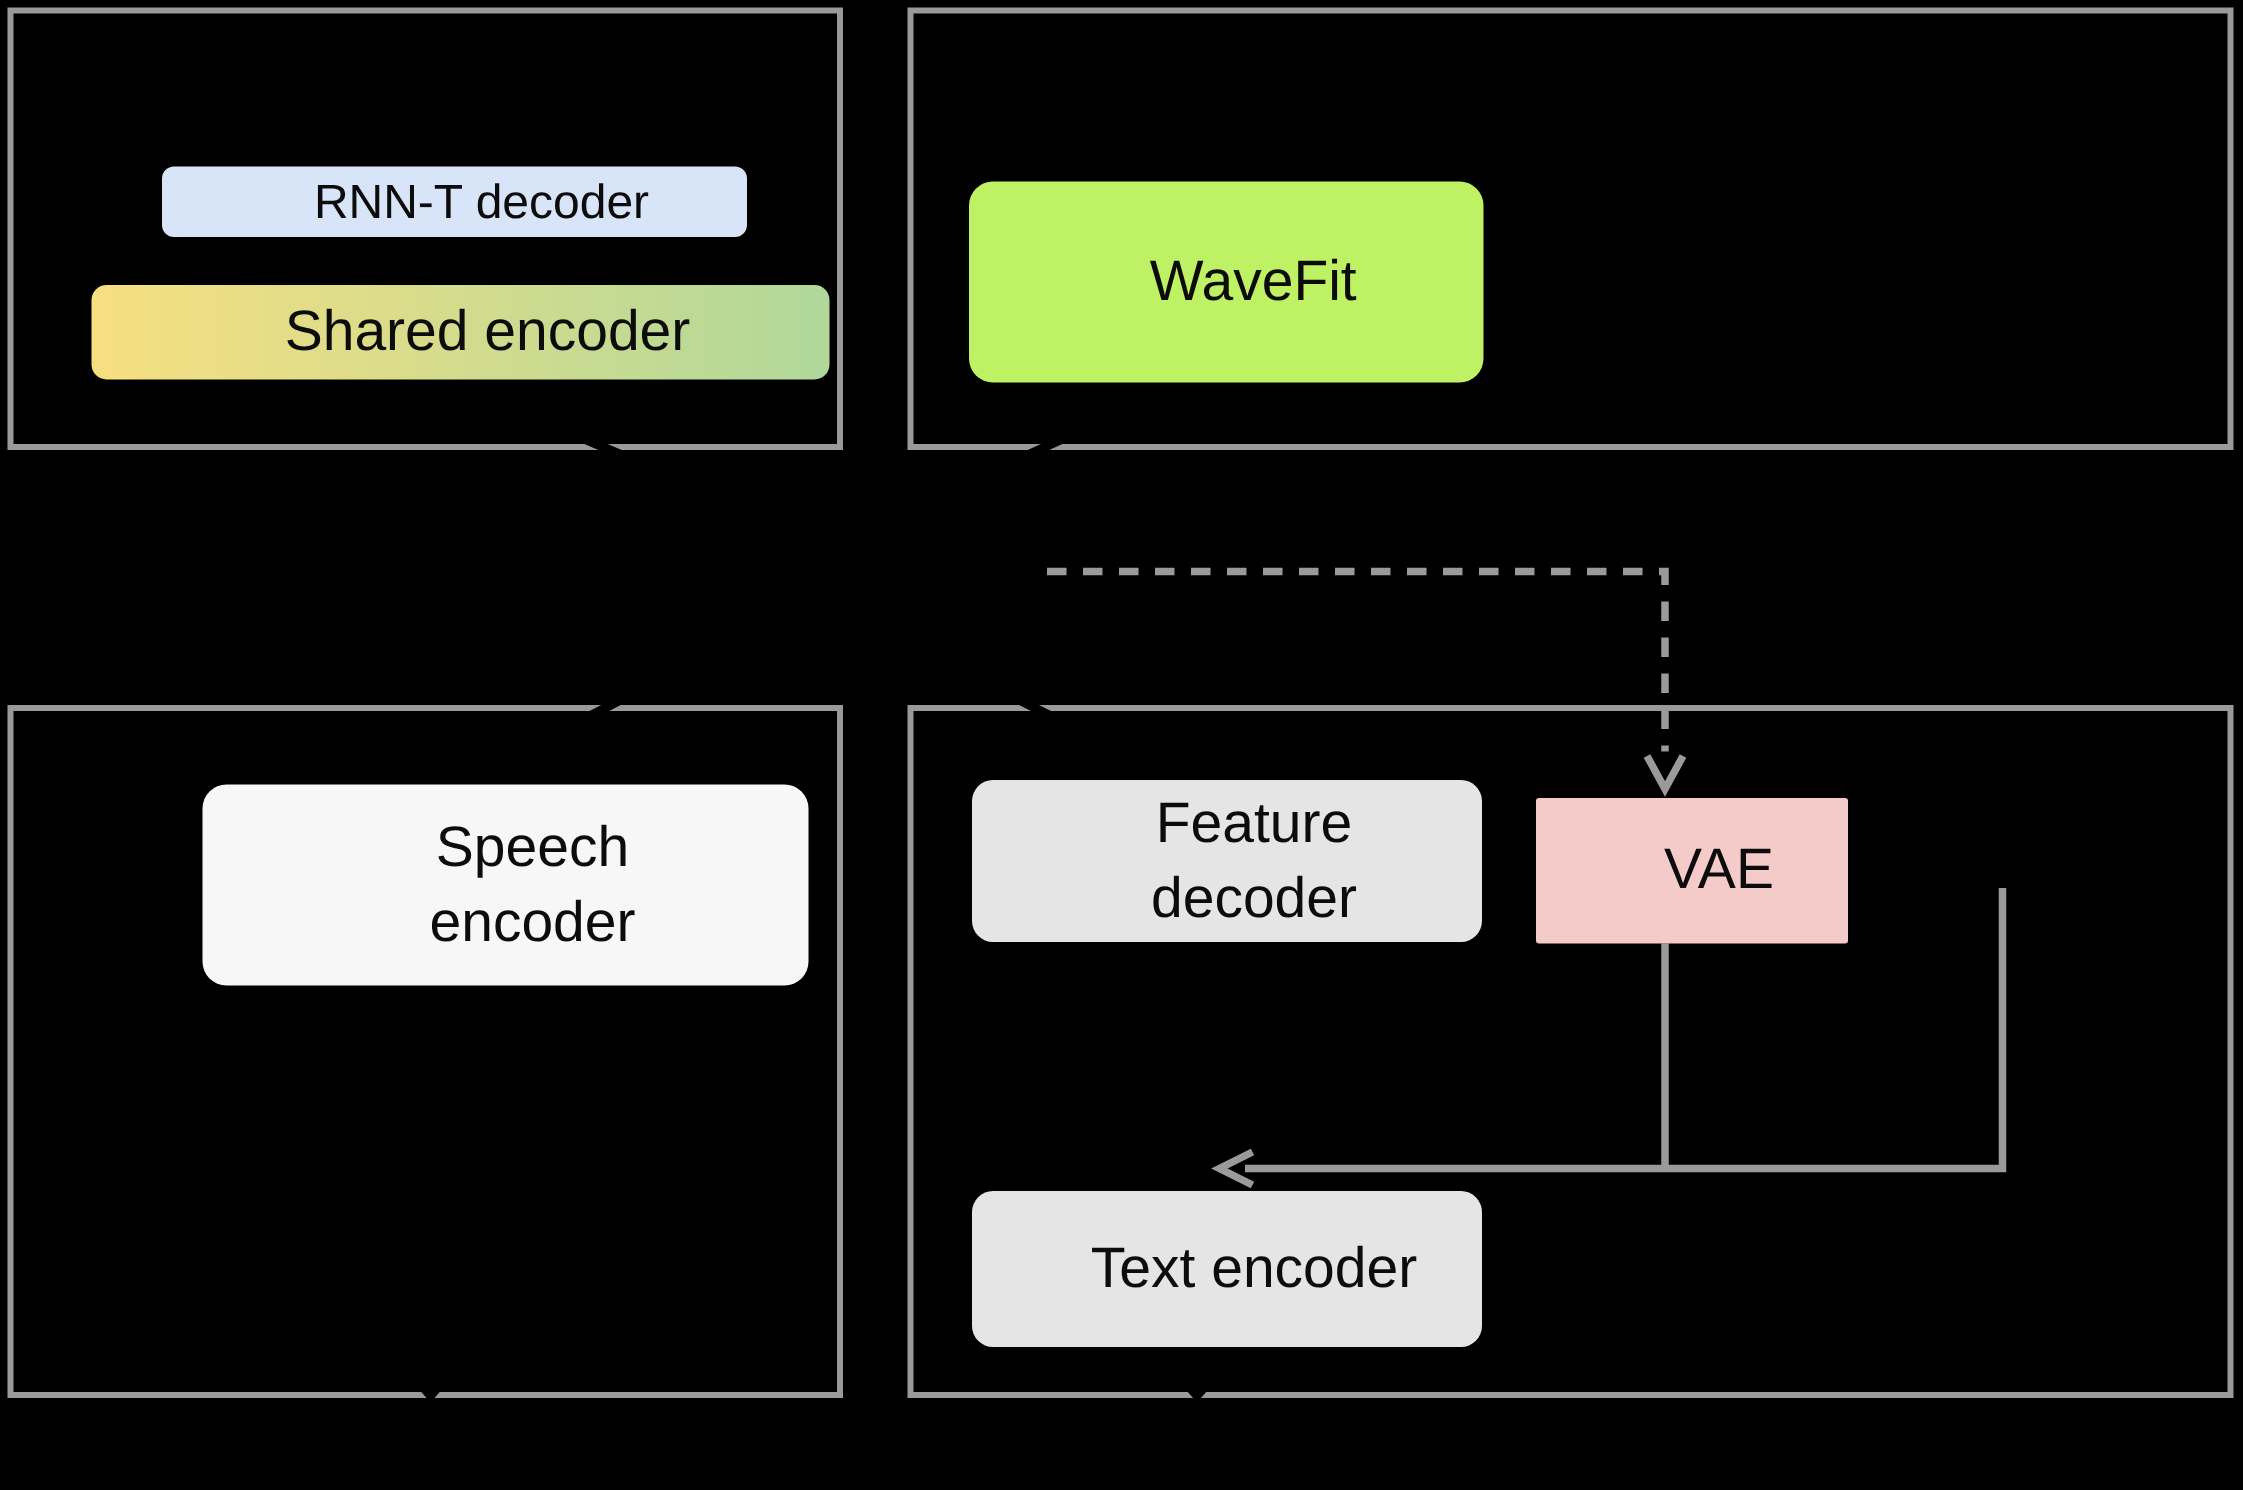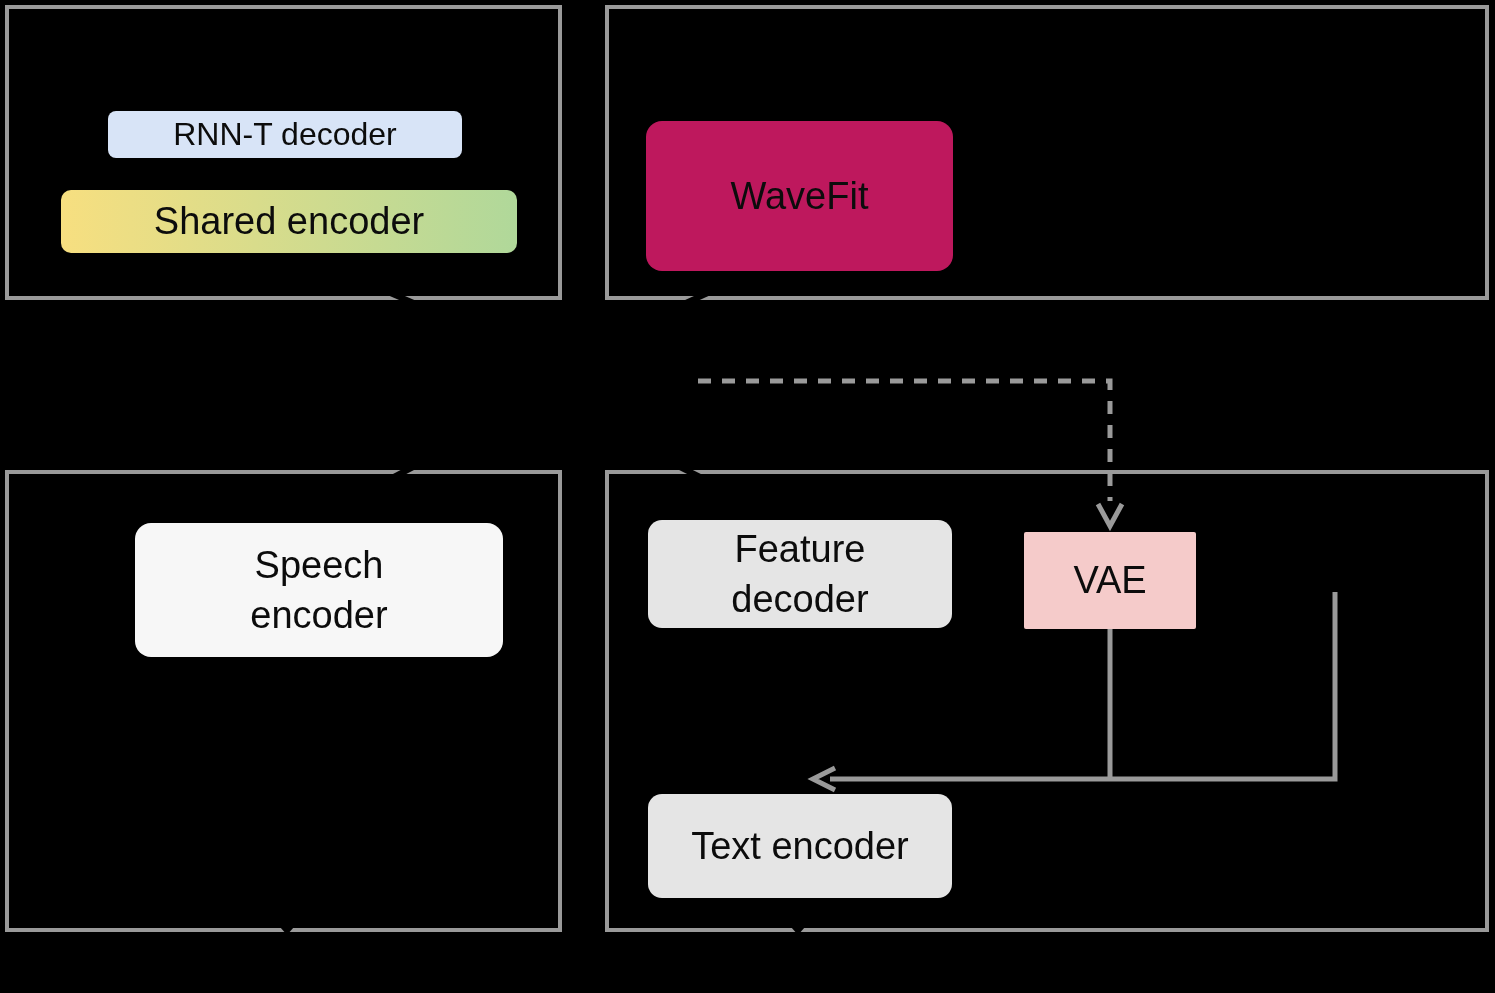--- a/index.html
+++ b/index.html
@@ -39,37 +39,38 @@
   
   .block {
     position: absolute;
     display: flex;
     align-items: center;
     justify-content: center;
     text-align: center;
     color: #0c0c0c;
     z-index: 3;
     line-height: 1.32;
+    padding-left: 36px;
   }
   .block span { display: inline-block; }
 
   #block-rnnt {
     left: 108px; top: 111px; width: 354px; height: 47px;
     background: #d8e4f7; border-radius: 8px;
     font-size: 32px;
   }
   #block-shared {
     left: 61px; top: 190px; width: 456px; height: 63px;
     background: linear-gradient(90deg, #f7df80, #b0d89a);
     border-radius: 10px;
     font-size: 38px;
   }
   #block-wavefit {
-    left: 646px; top: 121px; width: 307px; height: 150px;
-    background: #be185d; border-radius: 16px;
+    left: 646px; top: 121px; width: 307px; height: 134px;
+    background: #bef264; border-radius: 16px;
     font-size: 38px;
   }
   #block-speech {
     left: 135px; top: 523px; width: 368px; height: 134px;
     background: #f7f7f7; border-radius: 16px;
     font-size: 38px;
   }
   #block-speech span { max-width: 200px; }
 
   .green-block {

